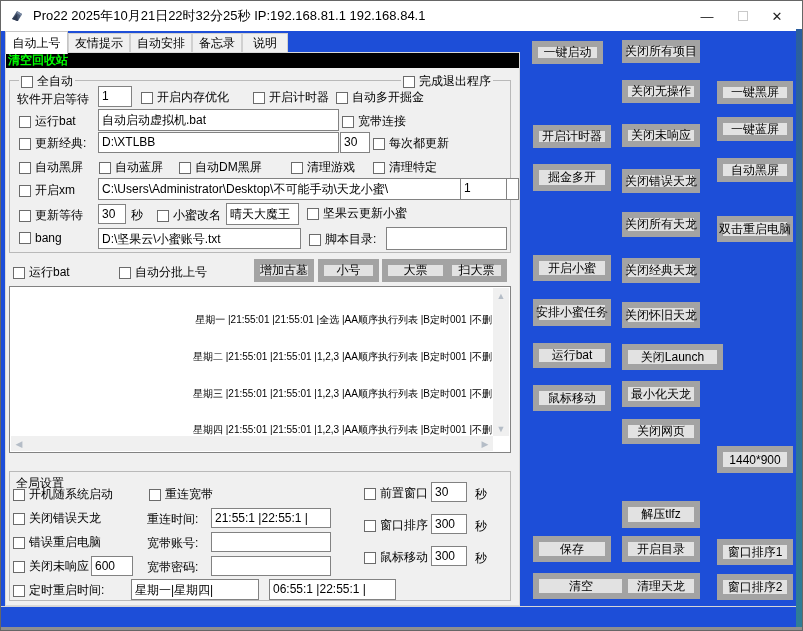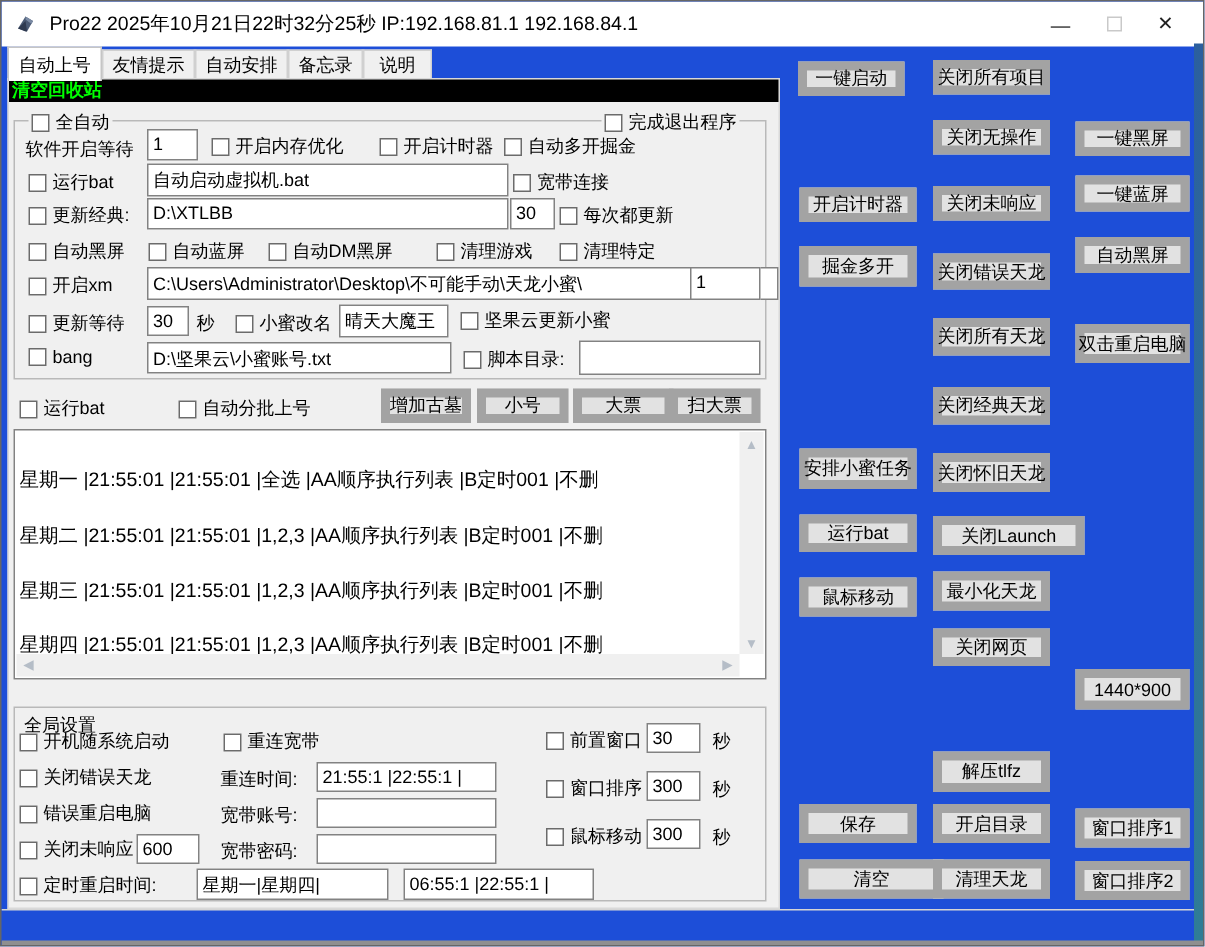--- a/index.html
+++ b/index.html
@@ -35,21 +35,21 @@
   .cb .box { width:12px; height:12px; background:#fff; border:1px solid #6b6b6b; flex:0 0 auto; }
   .cb.on-border { background:#f0f0f0; padding:0 2px; }
   .lbl { position:absolute; white-space:nowrap; z-index:2; }
   .tb { position:absolute; background:#fff; border:1px solid #828282; font-size:12px;
         padding:2px 3px; white-space:nowrap; overflow:hidden; z-index:2; }
   .btn { position:absolute; background:#e2e2e2; border:6px solid #a3a3a3; display:flex;
          align-items:center; justify-content:center; font-size:12px; white-space:nowrap; z-index:2;text-align:center; }
   
   .listbox { position:absolute; left:8px; top:285px; width:502px; height:167px; background:#fff;
              border:1px solid #828282; overflow:hidden; }
-  .listlines { position:absolute; left:3px; top:3px; right:18px; font-size:13px; line-height:12.2px; white-space:pre; }
+  .listlines { position:absolute; left:3px; top:3px; right:18px; font-size:10px; line-height:12.2px; white-space:pre;text-align:right; }
   .vscroll { position:absolute; top:1px; right:1px; width:16px; bottom:16px; background:#f0f0f0; }
   .hscroll { position:absolute; left:1px; right:17px; bottom:1px; height:15px; background:#f0f0f0; }
   .sarrow { position:absolute; color:#b5bdc7; font-size:9px; width:16px; height:15px;
             display:flex; align-items:center; justify-content:center; }
 </style>
 </head>
 <body>
 
 <div class="window">
 
@@ -277,20 +277,21 @@
   <div class="btn" style="left:621px;top:79px;width:78px;height:23px">关闭无操作</div>
   <div class="btn" style="left:716px;top:80px;width:76px;height:23px">一键黑屏</div>
   <div class="btn" style="left:532px;top:124px;width:78px;height:23px">开启计时器</div>
   <div class="btn" style="left:621px;top:123px;width:78px;height:23px">关闭未响应</div>
   <div class="btn" style="left:716px;top:116px;width:76px;height:24px">一键蓝屏</div>
   <div class="btn" style="left:532px;top:163px;width:78px;height:27px">掘金多开</div>
   <div class="btn" style="left:621px;top:168px;width:78px;height:24px">关闭错误天龙</div>
   <div class="btn" style="left:716px;top:157px;width:76px;height:24px">自动黑屏</div>
   <div class="btn" style="left:621px;top:211px;width:78px;height:25px">关闭所有天龙</div>
   <div class="btn" style="left:716px;top:215px;width:76px;height:26px">双击重启电脑</div>
+  <div class="btn" style="left:532px;top:254px;width:78px;height:26px">开启小蜜</div>
   <div class="btn" style="left:621px;top:257px;width:78px;height:25px">关闭经典天龙</div>
   <div class="btn" style="left:532px;top:298px;width:78px;height:27px">安排小蜜任务</div>
   <div class="btn" style="left:621px;top:301px;width:78px;height:26px">关闭怀旧天龙</div>
   <div class="btn" style="left:532px;top:342px;width:78px;height:25px">运行bat</div>
   <div class="btn" style="left:621px;top:343px;width:101px;height:26px">关闭Launch</div>
   <div class="btn" style="left:532px;top:384px;width:78px;height:26px">鼠标移动</div>
   <div class="btn" style="left:621px;top:380px;width:78px;height:26px">最小化天龙</div>
   <div class="btn" style="left:621px;top:418px;width:78px;height:25px">关闭网页</div>
   <div class="btn" style="left:716px;top:445px;width:76px;height:27px">1440*900</div>
   <div class="btn" style="left:532px;top:535px;width:78px;height:26px">保存</div>

